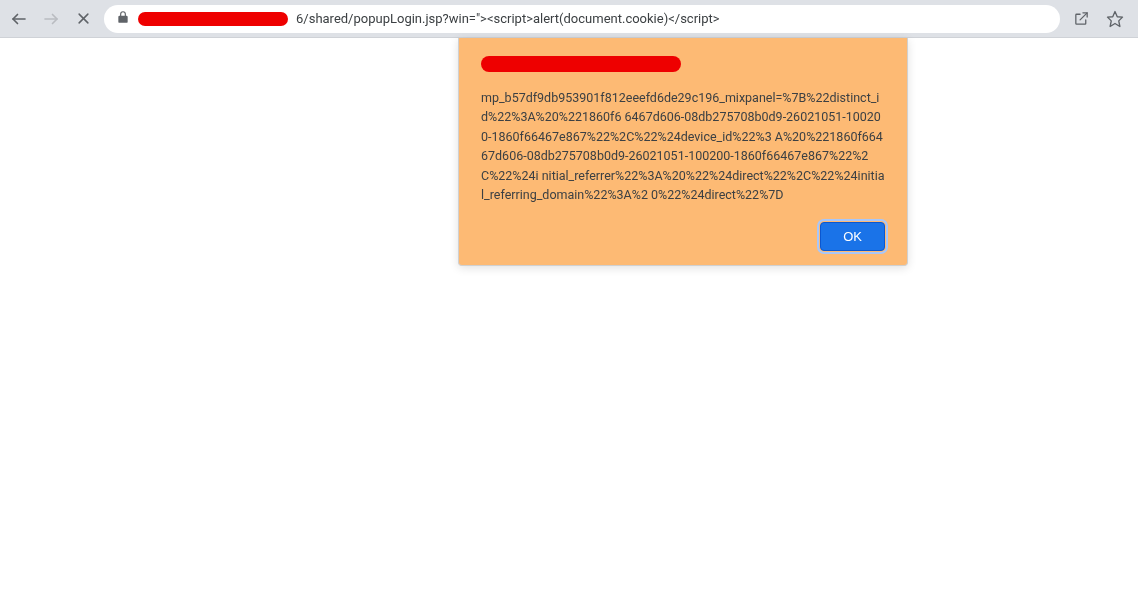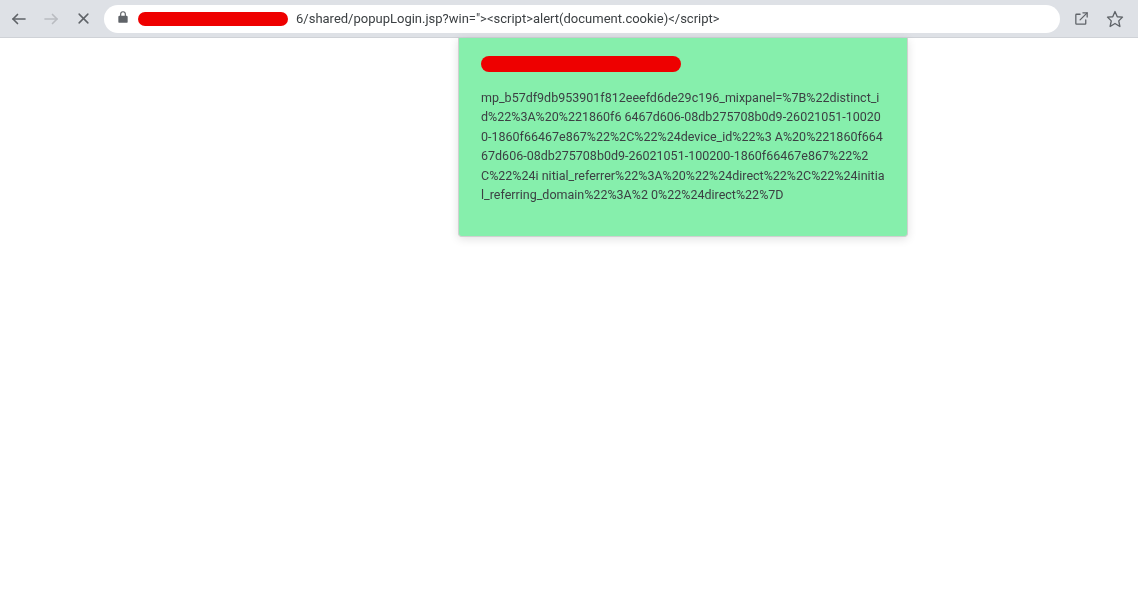--- a/index.html
+++ b/index.html
@@ -66,21 +66,21 @@
     }
     .content-area {
       position: relative;
       height: calc(100% - 38px);
     }
     .dialog {
       position: absolute;
       left: 458px;
       top: 0px;
       width: 450px;
-      background: #86efac;
+      background: #fdba74;
       border: 1px solid #d0d0d0;
       border-top: none;
       border-radius: 0 0 4px 4px;
       box-shadow: 0 2px 10px rgba(0,0,0,0.12);
       padding: 18px 22px 14px 22px;
       display: flex;
       flex-direction: column;
     }
     .redact-title {
       width: 200px;
@@ -165,14 +165,17 @@
 </div>
 
 <div class="content-area">
   <div class="dialog">
     <div class="redact-title"></div>
     <div class="msg">mp_b57df9db953901f812eeefd6de29c196_mixpanel=%7B%22distinct_id%22%3A%20%221860f6
 6467d606-08db275708b0d9-26021051-100200-1860f66467e867%22%2C%22%24device_id%22%3
 A%20%221860f66467d606-08db275708b0d9-26021051-100200-1860f66467e867%22%2C%22%24i
 nitial_referrer%22%3A%20%22%24direct%22%2C%22%24initial_referring_domain%22%3A%2
 0%22%24direct%22%7D</div>
+    <div class="btn-row">
+      <button class="ok-btn">OK</button>
+    </div>
   </div>
 </div>
 
 </body></html>

